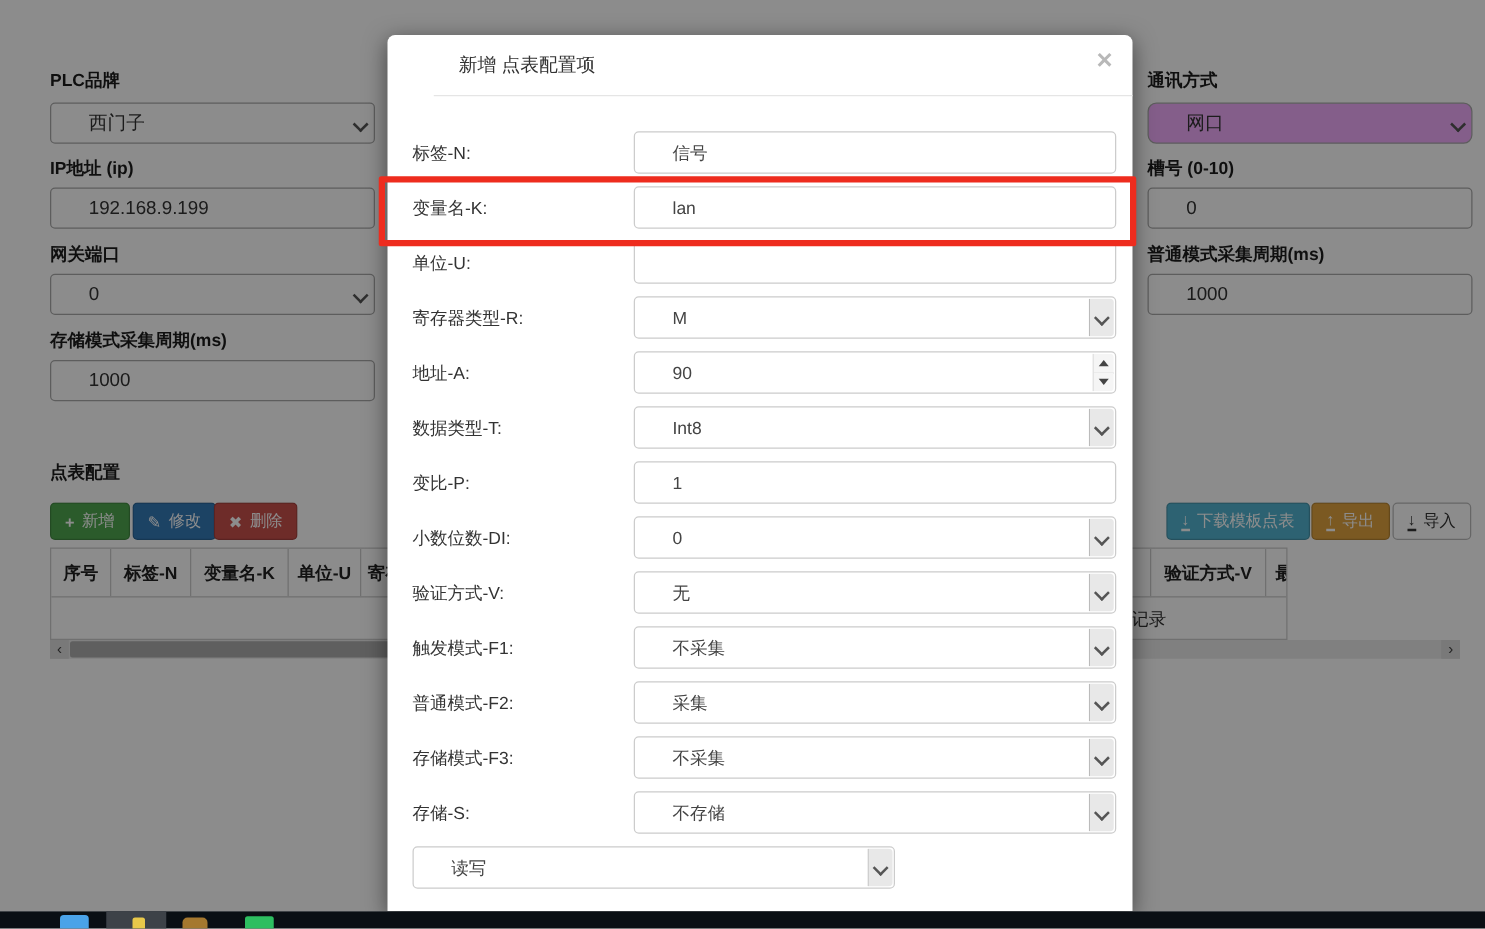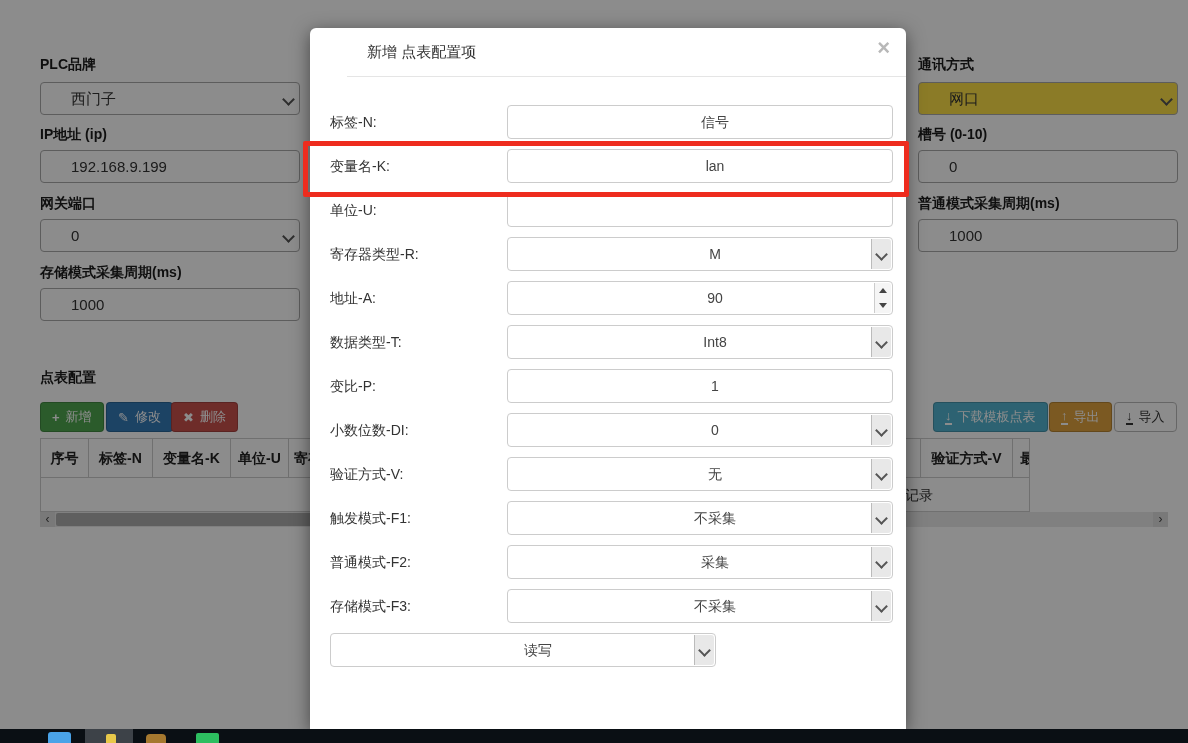--- a/index.html
+++ b/index.html
@@ -4,21 +4,21 @@
 <style>
   html,body{margin:0;padding:0;background:#404040;}
   .stage{position:relative;width:1188px;height:743px;overflow:hidden;background:#fff;
          font-family:"Liberation Sans","DejaVu Sans",sans-serif;}
   
   .bgpage{position:absolute;inset:0;background:#fff;z-index:1;}
   .bglabel{position:absolute;font-size:14px;font-weight:700;color:#1c1c1c;white-space:nowrap;}
   .ctl{position:relative;height:33px;border:1px solid #aaa;border-radius:4px;background:#fff;box-sizing:border-box;padding-left:18px;}
   .ctl .val{display:block;line-height:31px;padding-left:12px;font-size:15px;color:#333;white-space:nowrap;overflow:hidden;}
   .bgctl{position:absolute;width:260px;}
-  .ctl.disabled{background:#fde047;}
+  .ctl.disabled{background:#f0abfc;border-radius:7px;}
   .chev{position:absolute;top:1px;bottom:1px;right:1px;width:19px;border-radius:0 3px 3px 0;}
   .chev.boxed{background:#e8e8e8;border-left:1px solid #bbb;}
   .chev::after{content:"";position:absolute;left:5px;top:11px;width:7px;height:7px;
                border-right:2px solid #555;border-bottom:2px solid #555;transform:rotate(45deg);}
   .section-title{position:absolute;left:40px;top:369px;font-size:14px;font-weight:700;color:#1c1c1c;}
   .btn{position:absolute;top:402px;height:30px;display:flex;align-items:center;gap:6px;
        padding:0 11px;border-radius:4px;box-sizing:border-box;font-size:13px;color:#fff;
        border:1px solid rgba(0,0,0,.18);cursor:pointer;white-space:nowrap;}
   .btn .bicon{font-weight:700;font-size:13px;line-height:13px;}
   .arr-bar{border-bottom:2px solid currentColor;padding-bottom:1px;line-height:11px;font-weight:700;}
@@ -39,21 +39,21 @@
   .modal{position:absolute;left:310px;top:28px;width:596px;height:701px;background:#fff;z-index:10;
          border-radius:6px 6px 0 0;box-shadow:0 4px 18px rgba(0,0,0,.5);box-sizing:border-box;}
   .modal-header{position:relative;height:48px;border-bottom:1px solid #e5e5e5;margin-left:37px;}
   .modal-title{position:absolute;left:20px;top:15px;font-size:15px;font-weight:500;color:#333;}
   .modal-close{position:absolute;right:16px;top:9px;font-size:22px;font-weight:700;color:#b8b8b8;cursor:pointer;line-height:22px;}
   .modal-body{padding-top:28px;}
   .mrow{display:flex;height:34px;margin:0 0 10px 20px;}
   .mlabel{width:177px;line-height:34px;font-size:14px;color:#333;white-space:nowrap;}
   .mctl{width:386px;height:34px;}
   .mctl .val{line-height:32px;font-size:14px;color:#444;}
-  .mctl{border-color:#ccc;text-align:center;}
+  .mctl{border-color:#ccc;}
   .mchev{background:linear-gradient(#fdfdfd,#e4e4e4);border-left:1px solid #ccc;}
   .spin{position:absolute;top:1px;bottom:1px;right:1px;width:16px;border-left:1px solid #ccc;
         border-radius:0 3px 3px 0;overflow:hidden;}
   .spin .up,.spin .dn{position:absolute;left:0;right:0;height:50%;background:#f5f5f5;}
   .spin .up{top:0;border-bottom:1px solid #ccc;}
   .spin .dn{bottom:0;}
   .spin .up::after{content:"";position:absolute;left:4px;top:5px;border-left:4px solid transparent;
                    border-right:4px solid transparent;border-bottom:5px solid #444;}
   .spin .dn::after{content:"";position:absolute;left:4px;top:5px;border-left:4px solid transparent;
                    border-right:4px solid transparent;border-top:5px solid #444;}
@@ -264,20 +264,27 @@
       </div>
 
       <div class="mrow">
         <div class="mlabel">存储模式-F3:</div>
         <div class="ctl mctl">
           <span class="val">不采集</span>
           <span class="chev boxed mchev"></span>
         </div>
       </div>
 
+      <div class="mrow">
+        <div class="mlabel">存储-S:</div>
+        <div class="ctl mctl">
+          <span class="val">不存储</span>
+          <span class="chev boxed mchev"></span>
+        </div>
+      </div>
 
       <div class="mrow">
         <div class="ctl mctl">
           <span class="val">读写</span>
           <span class="chev boxed mchev"></span>
         </div>
       </div>
 
     </div>
   </div>

